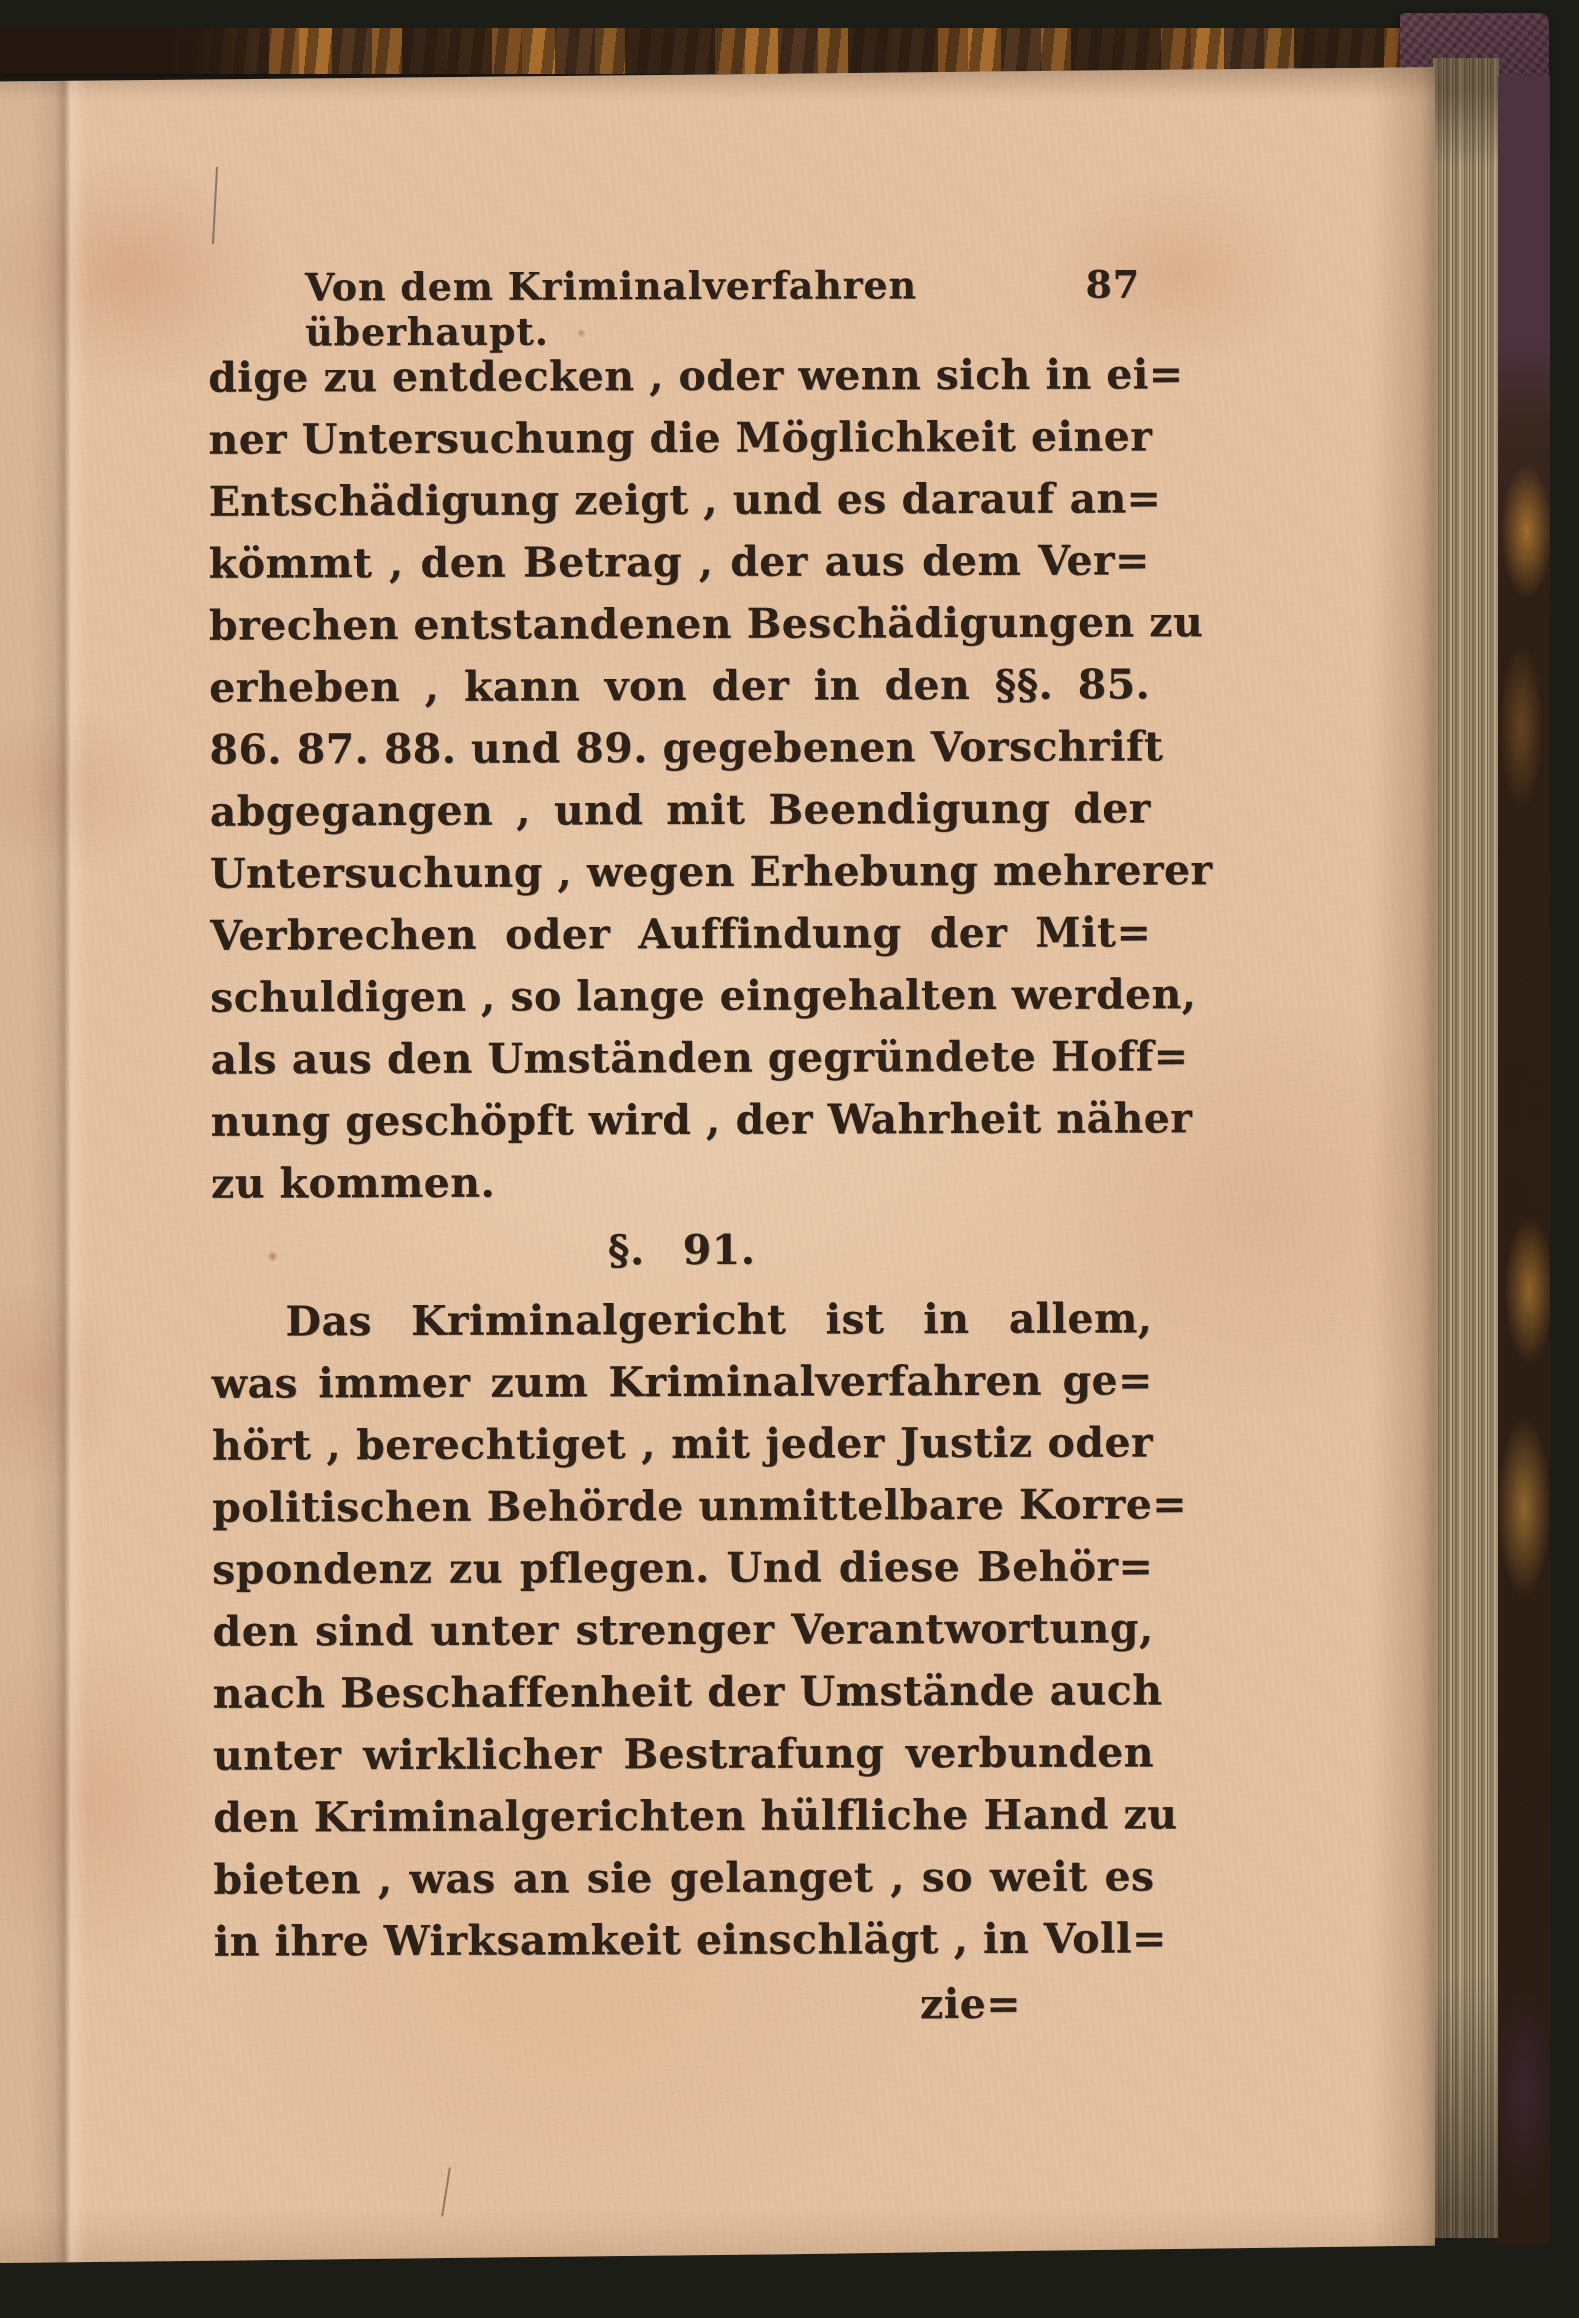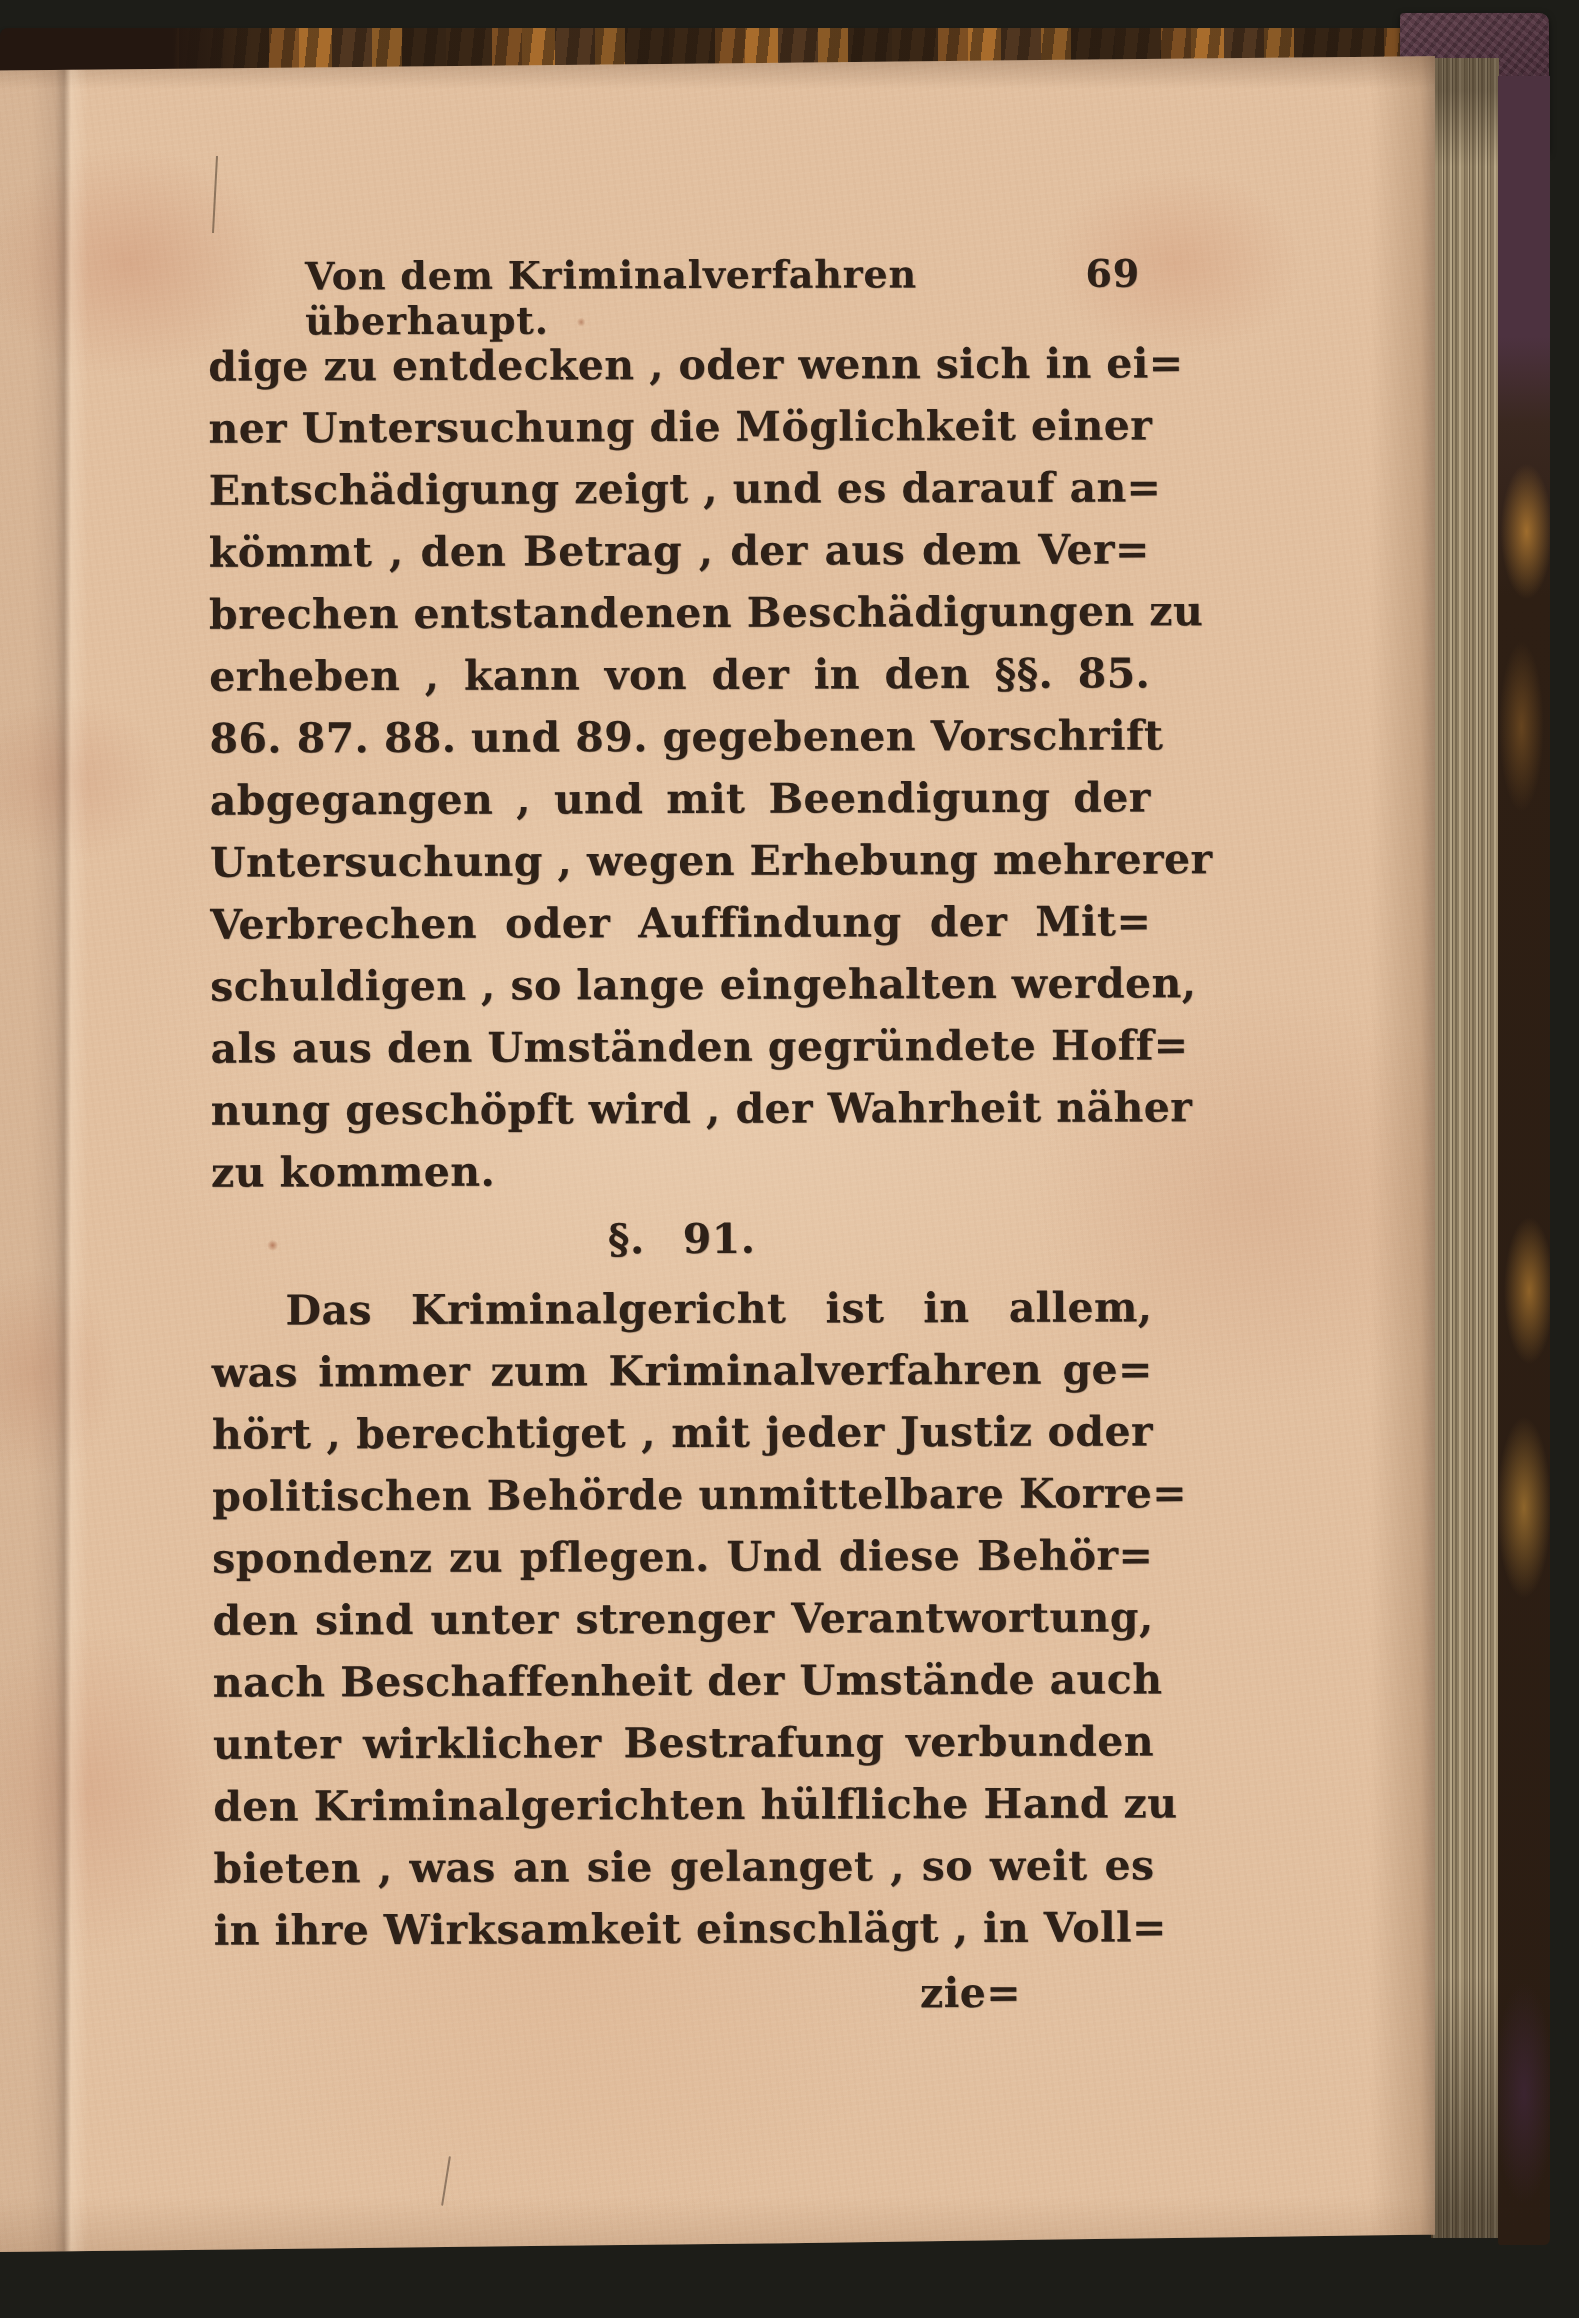--- a/index.html
+++ b/index.html
@@ -54,21 +54,21 @@
       radial-gradient(ellipse 31px 118px at 45% 30%, rgba(138,92,38,.6), rgba(0,0,0,0) 72%),
       radial-gradient(ellipse 35px 102px at 60% 56%, rgba(168,116,46,.8), rgba(0,0,0,0) 72%),
       radial-gradient(ellipse 38px 126px at 50% 66%, rgba(183,131,53,.7), rgba(0,0,0,0) 72%),
       radial-gradient(ellipse 39px 142px at 50% 93%, rgba(61,37,51,.9), rgba(0,0,0,0) 78%),
       linear-gradient(to bottom, #4d3240 0 12%, #3a2820 16%, #2e1f14 24%, #2b1d13 100%);
     border-radius: 0 0 6.3px 3.1px;
   }
 
   
   .paper {
-    position: absolute; left: 0; top: 54px; width: 1435px; height: 2198px;
+    position: absolute; left: 0; top: 65px; width: 1435px; height: 2198px;
     clip-path: polygon(0 0.75%, 100% 0.1%, 100% 99.2%, 55% 99.6%, 0 100%);
     background:
       
       linear-gradient(to right, rgba(120,85,60,.10) 0 31px, rgba(80,50,35,.16) 55px,
         rgba(60,40,28,.30) 64px, rgba(248,228,204,.35) 71px, rgba(0,0,0,0) 88px),
       
       linear-gradient(to bottom, rgba(90,60,40,.30), rgba(0,0,0,0) 1.6%),
       
       linear-gradient(to right, rgba(0,0,0,0) 0 95.5%, rgba(130,95,65,.30) 99%, rgba(90,65,45,.45) 100%),
       
@@ -143,21 +143,21 @@
   <div class="fore-edge"></div>
   <div class="cover-right"></div>
 
   <div class="paper">
 
     <div class="scratch"></div>
     <div class="pen-mark"></div>
 
     <div class="running-header ink">
       <span>Von dem Kriminalverfahren überhaupt.</span>
-      <span>69</span>
+      <span>87</span>
     </div>
 
     <div class="textblock ink">
       <div class="line">dige zu entdecken , oder wenn sich in ei=</div>
       <div class="line">ner Untersuchung die Möglichkeit einer</div>
       <div class="line">Entschädigung zeigt , und es darauf an=</div>
       <div class="line">kömmt , den Betrag , der aus dem Ver=</div>
       <div class="line">brechen entstandenen Beschädigungen zu</div>
       <div class="line">erheben , kann von der in den §§. 85.</div>
       <div class="line">86. 87. 88. und 89. gegebenen Vorschrift</div>

